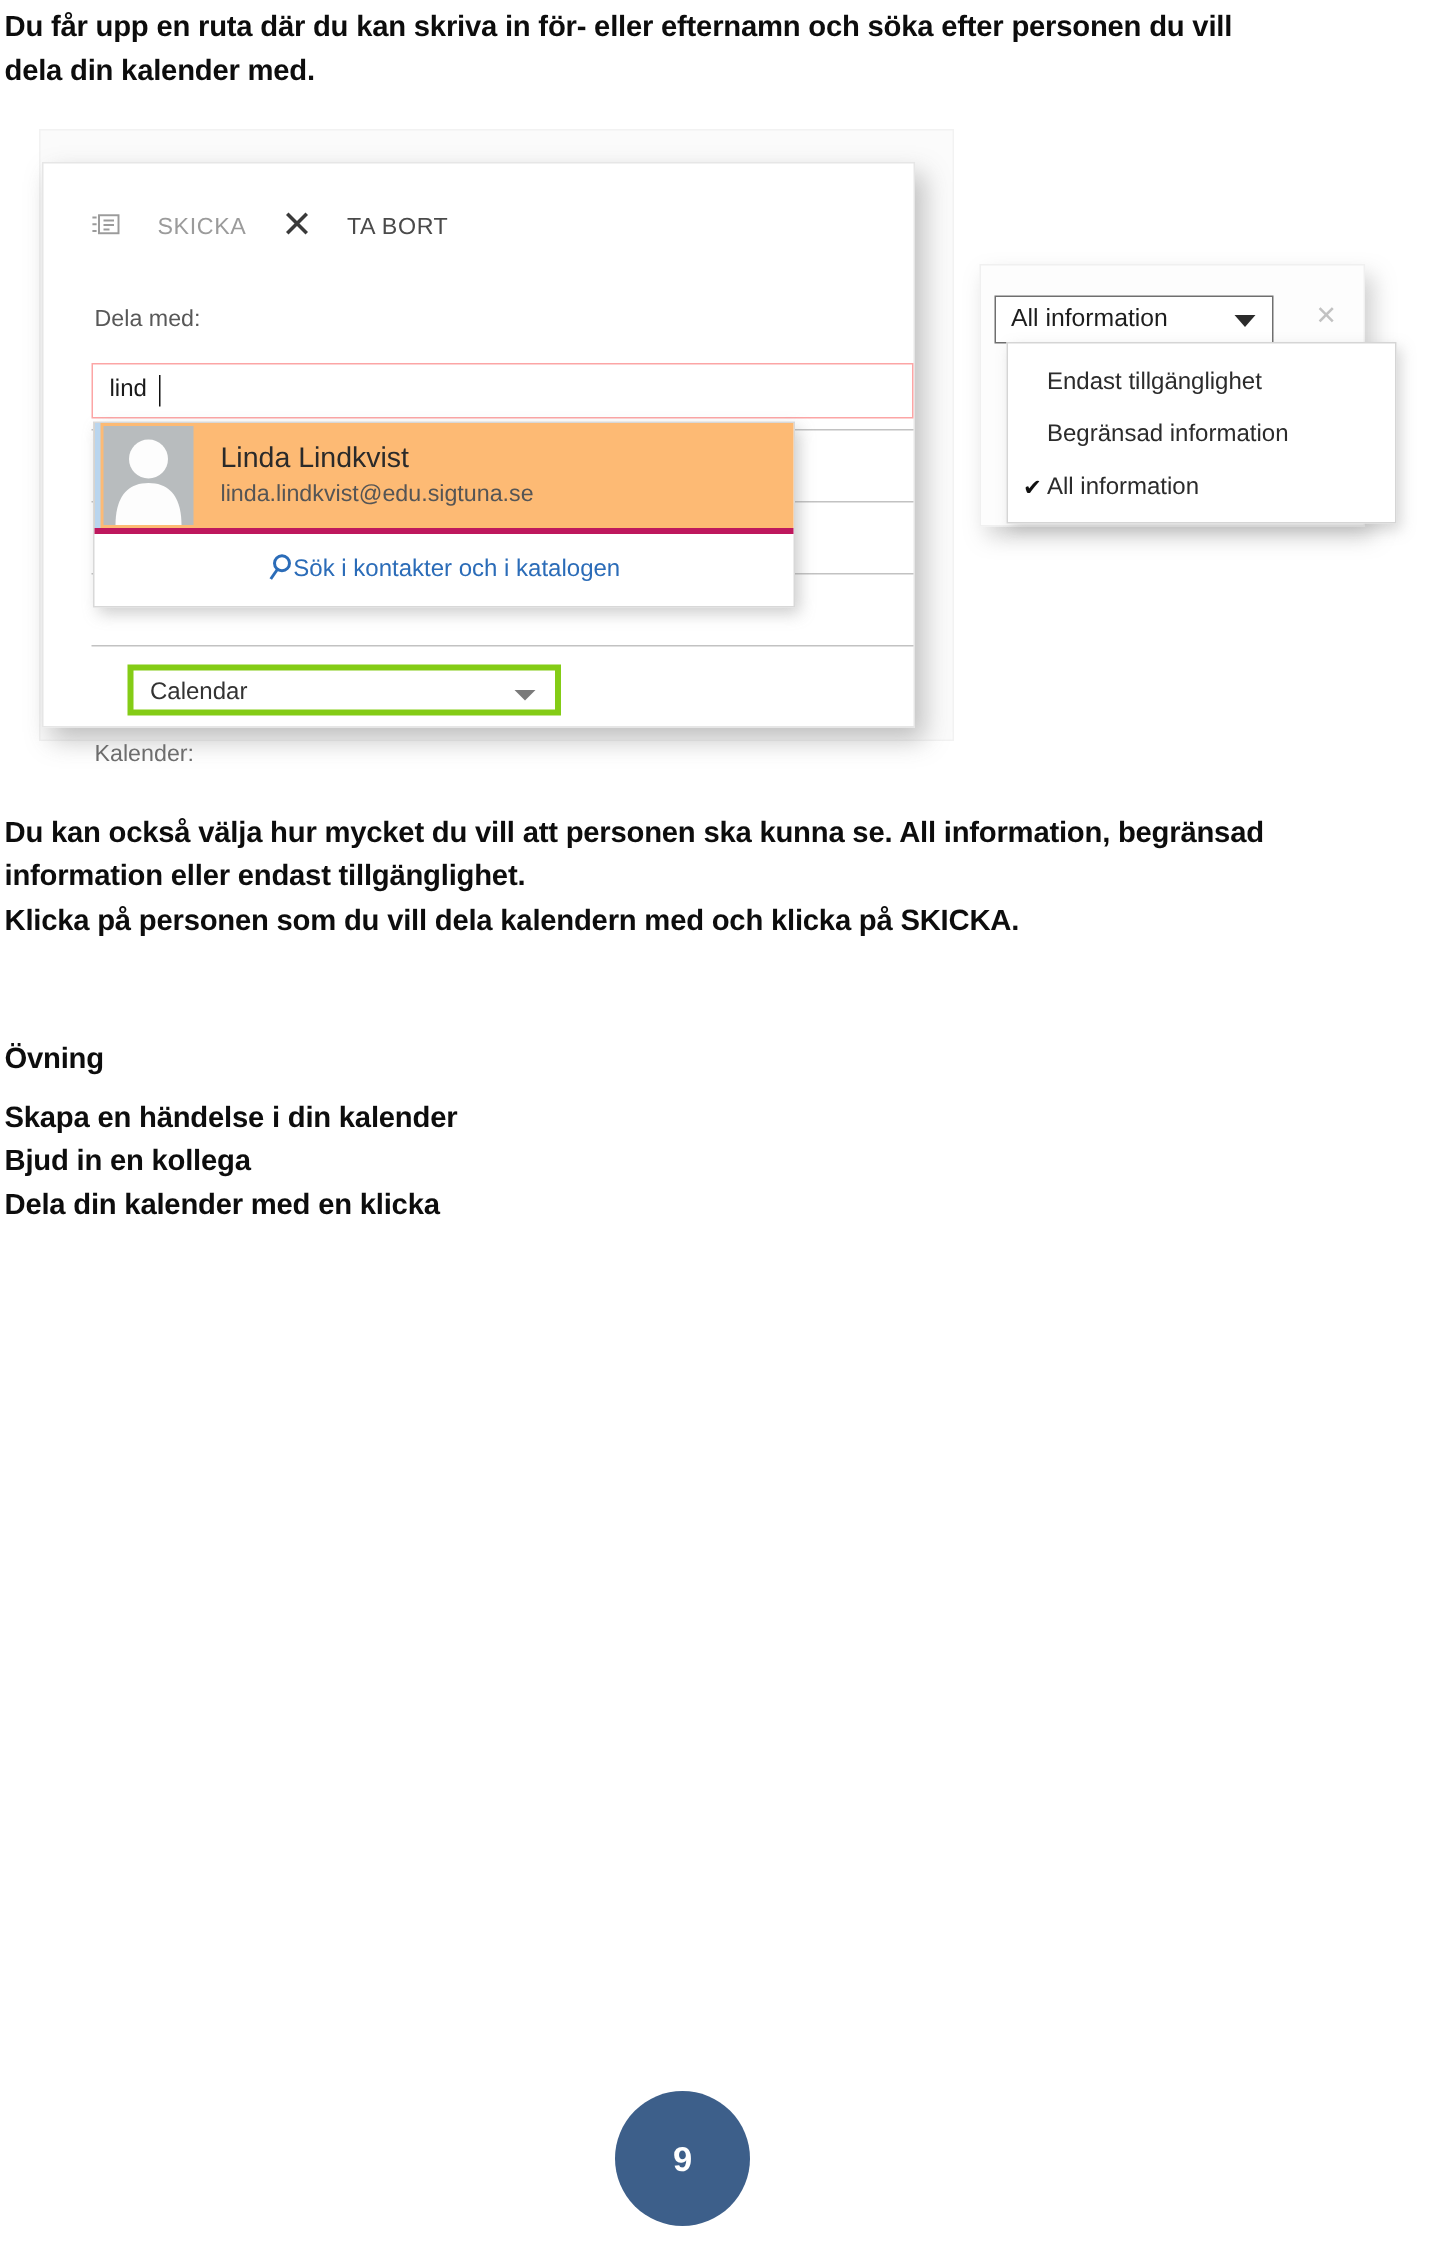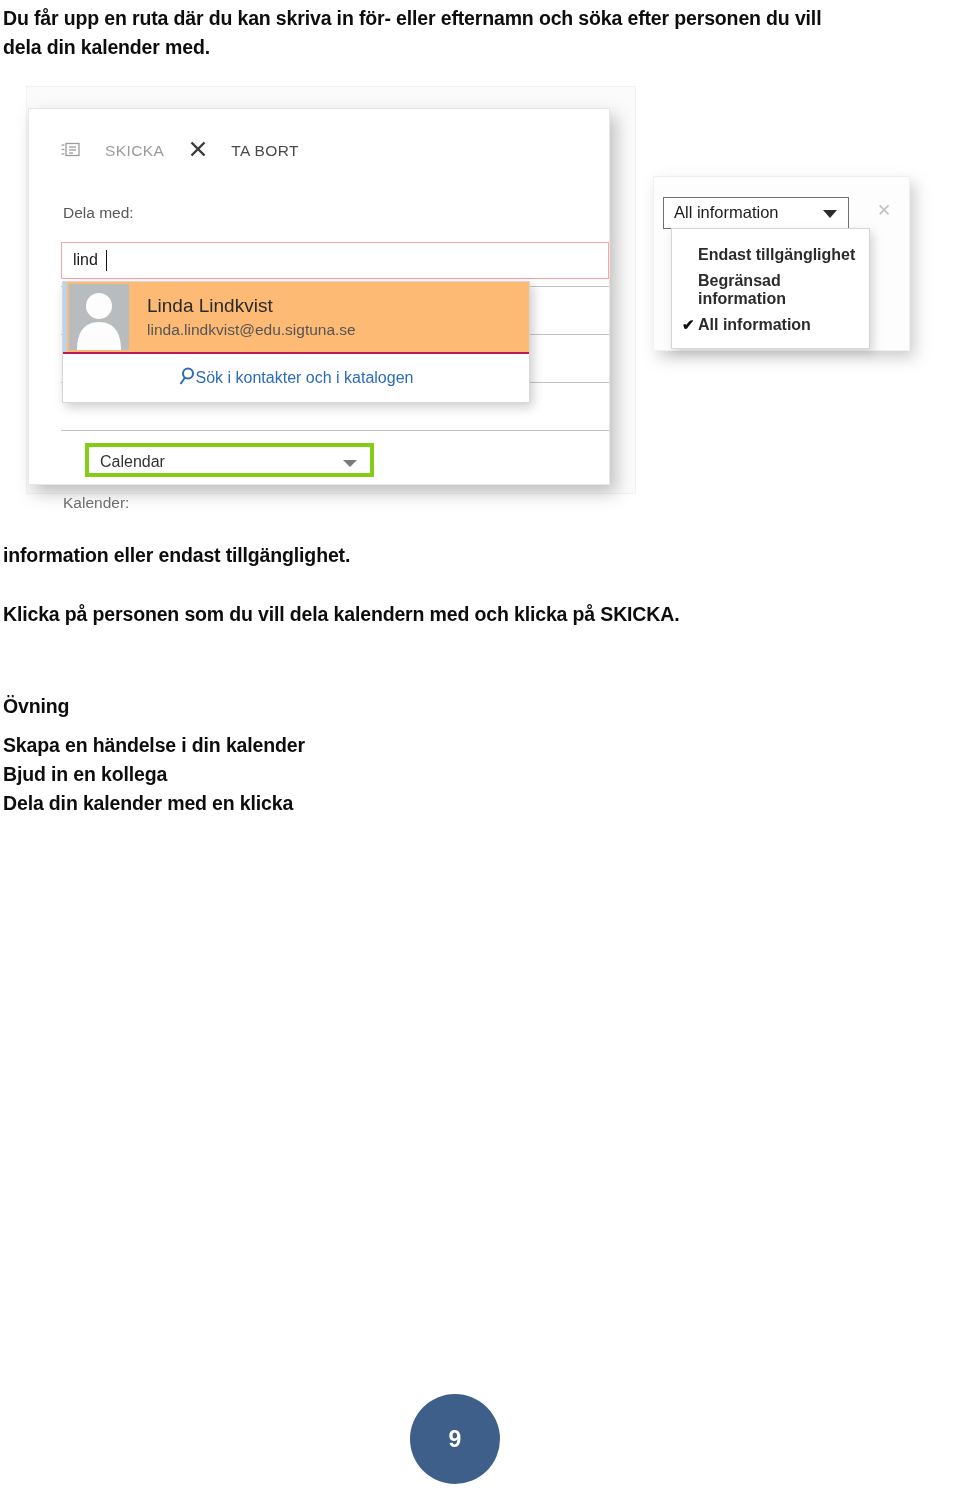--- a/index.html
+++ b/index.html
@@ -185,21 +185,21 @@
     font-size: 15.5px;
     color: #555555;
     line-height: 21px;
     margin-top: 2px;
   }
   .suggest-search {
     display: flex;
     align-items: center;
     justify-content: center;
     height: 48px;
-    border-top: 2px solid #be185d;
+    border-top: 4px solid #be185d;
     color: #2b6cb8;
     font-size: 16px;
   }
 
   
   .select-box {
     position: absolute;
     left: 56px;
     top: 334px;
     width: 289px;
@@ -274,27 +274,26 @@
     left: 232px;
     top: 32px;
     font-size: 17px;
     color: #c2c2c2;
     line-height: 1;
   }
   .perm-menu {
     position: absolute;
     left: 26px;
     top: 58px;
-    width: 199px;
+    width: 260px;
     background: #ffffff;
     border: 1px solid #d5d5d5;
     box-shadow: 3px 4px 9px rgba(140,140,140,0.35);
     padding: 8px 0 6px 0;
     box-sizing: border-box;
-    font-weight: bold;
   }
   .perm-option {
     height: 35px;
     display: flex;
     align-items: center;
     font-size: 16px;
     color: #2b2b2b;
     padding-left: 10px;
     box-sizing: border-box;
   }
@@ -429,20 +428,21 @@
       <span>Begränsad information</span>
     </div>
     <div class="perm-option">
       <span class="perm-check">✔</span>
       <span>All information</span>
     </div>
   </div>
 </div>
 
 <div class="doc-text" id="explain-paragraph">
+  <span class="doc-line">Du kan också välja hur mycket du vill att personen ska kunna se. All information, begränsad</span>
   <span class="doc-line">information eller endast tillgänglighet.</span>
 </div>
 
 <div class="doc-text" id="click-paragraph">
   <span class="doc-line">Klicka på personen som du vill dela kalendern med och klicka på SKICKA.</span>
 </div>
 
 <div class="doc-text" id="exercise-heading">Övning</div>
 
 <div class="doc-text" id="exercise-list">

